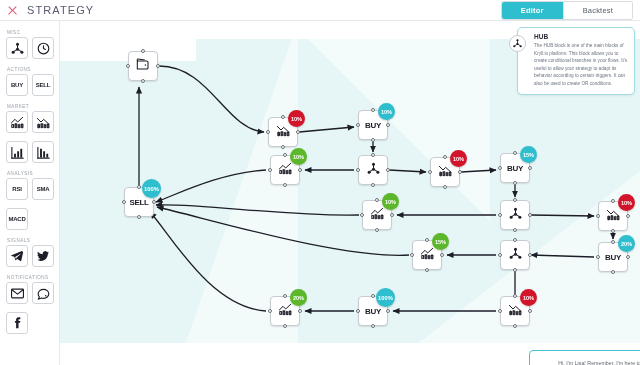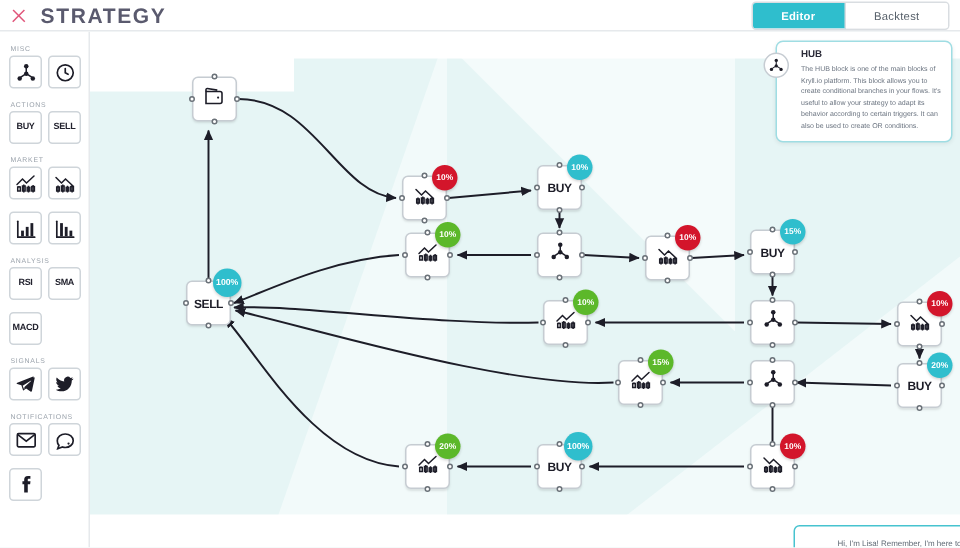--- a/index.html
+++ b/index.html
@@ -23,22 +23,22 @@
     margin-left: 7px; width: 11px; height: 11px;
     position: relative; cursor: pointer;
   }
   .close-x::before, .close-x::after {
     content: ""; position: absolute; left: 0; top: 5px;
     width: 11px; height: 1.4px; background: #e0557a;
   }
   .close-x::before { transform: rotate(45deg); }
   .close-x::after  { transform: rotate(-45deg); }
   .page-title {
-    margin-left: 9px; font-size: 14px; letter-spacing: 1.1px;
-    color: #5a5a6e; font-weight: 700;
+    margin-left: 9px; font-size: 11px; letter-spacing: 1.1px;
+    color: #5a5a6e; font-weight: 400;
   }
   .header-actions {
     margin-left: auto; margin-right: 8px; display: flex;
     border-radius: 2px; overflow: hidden;
     box-shadow: 0 0 0 1px #d9dde1;
   }
   .hbtn {
     font-size: 7.5px; padding: 4px 19px; background: #ffffff;
     color: #57606a; cursor: pointer; border-right: 1px solid #d9dde1;
     letter-spacing: .2px;

